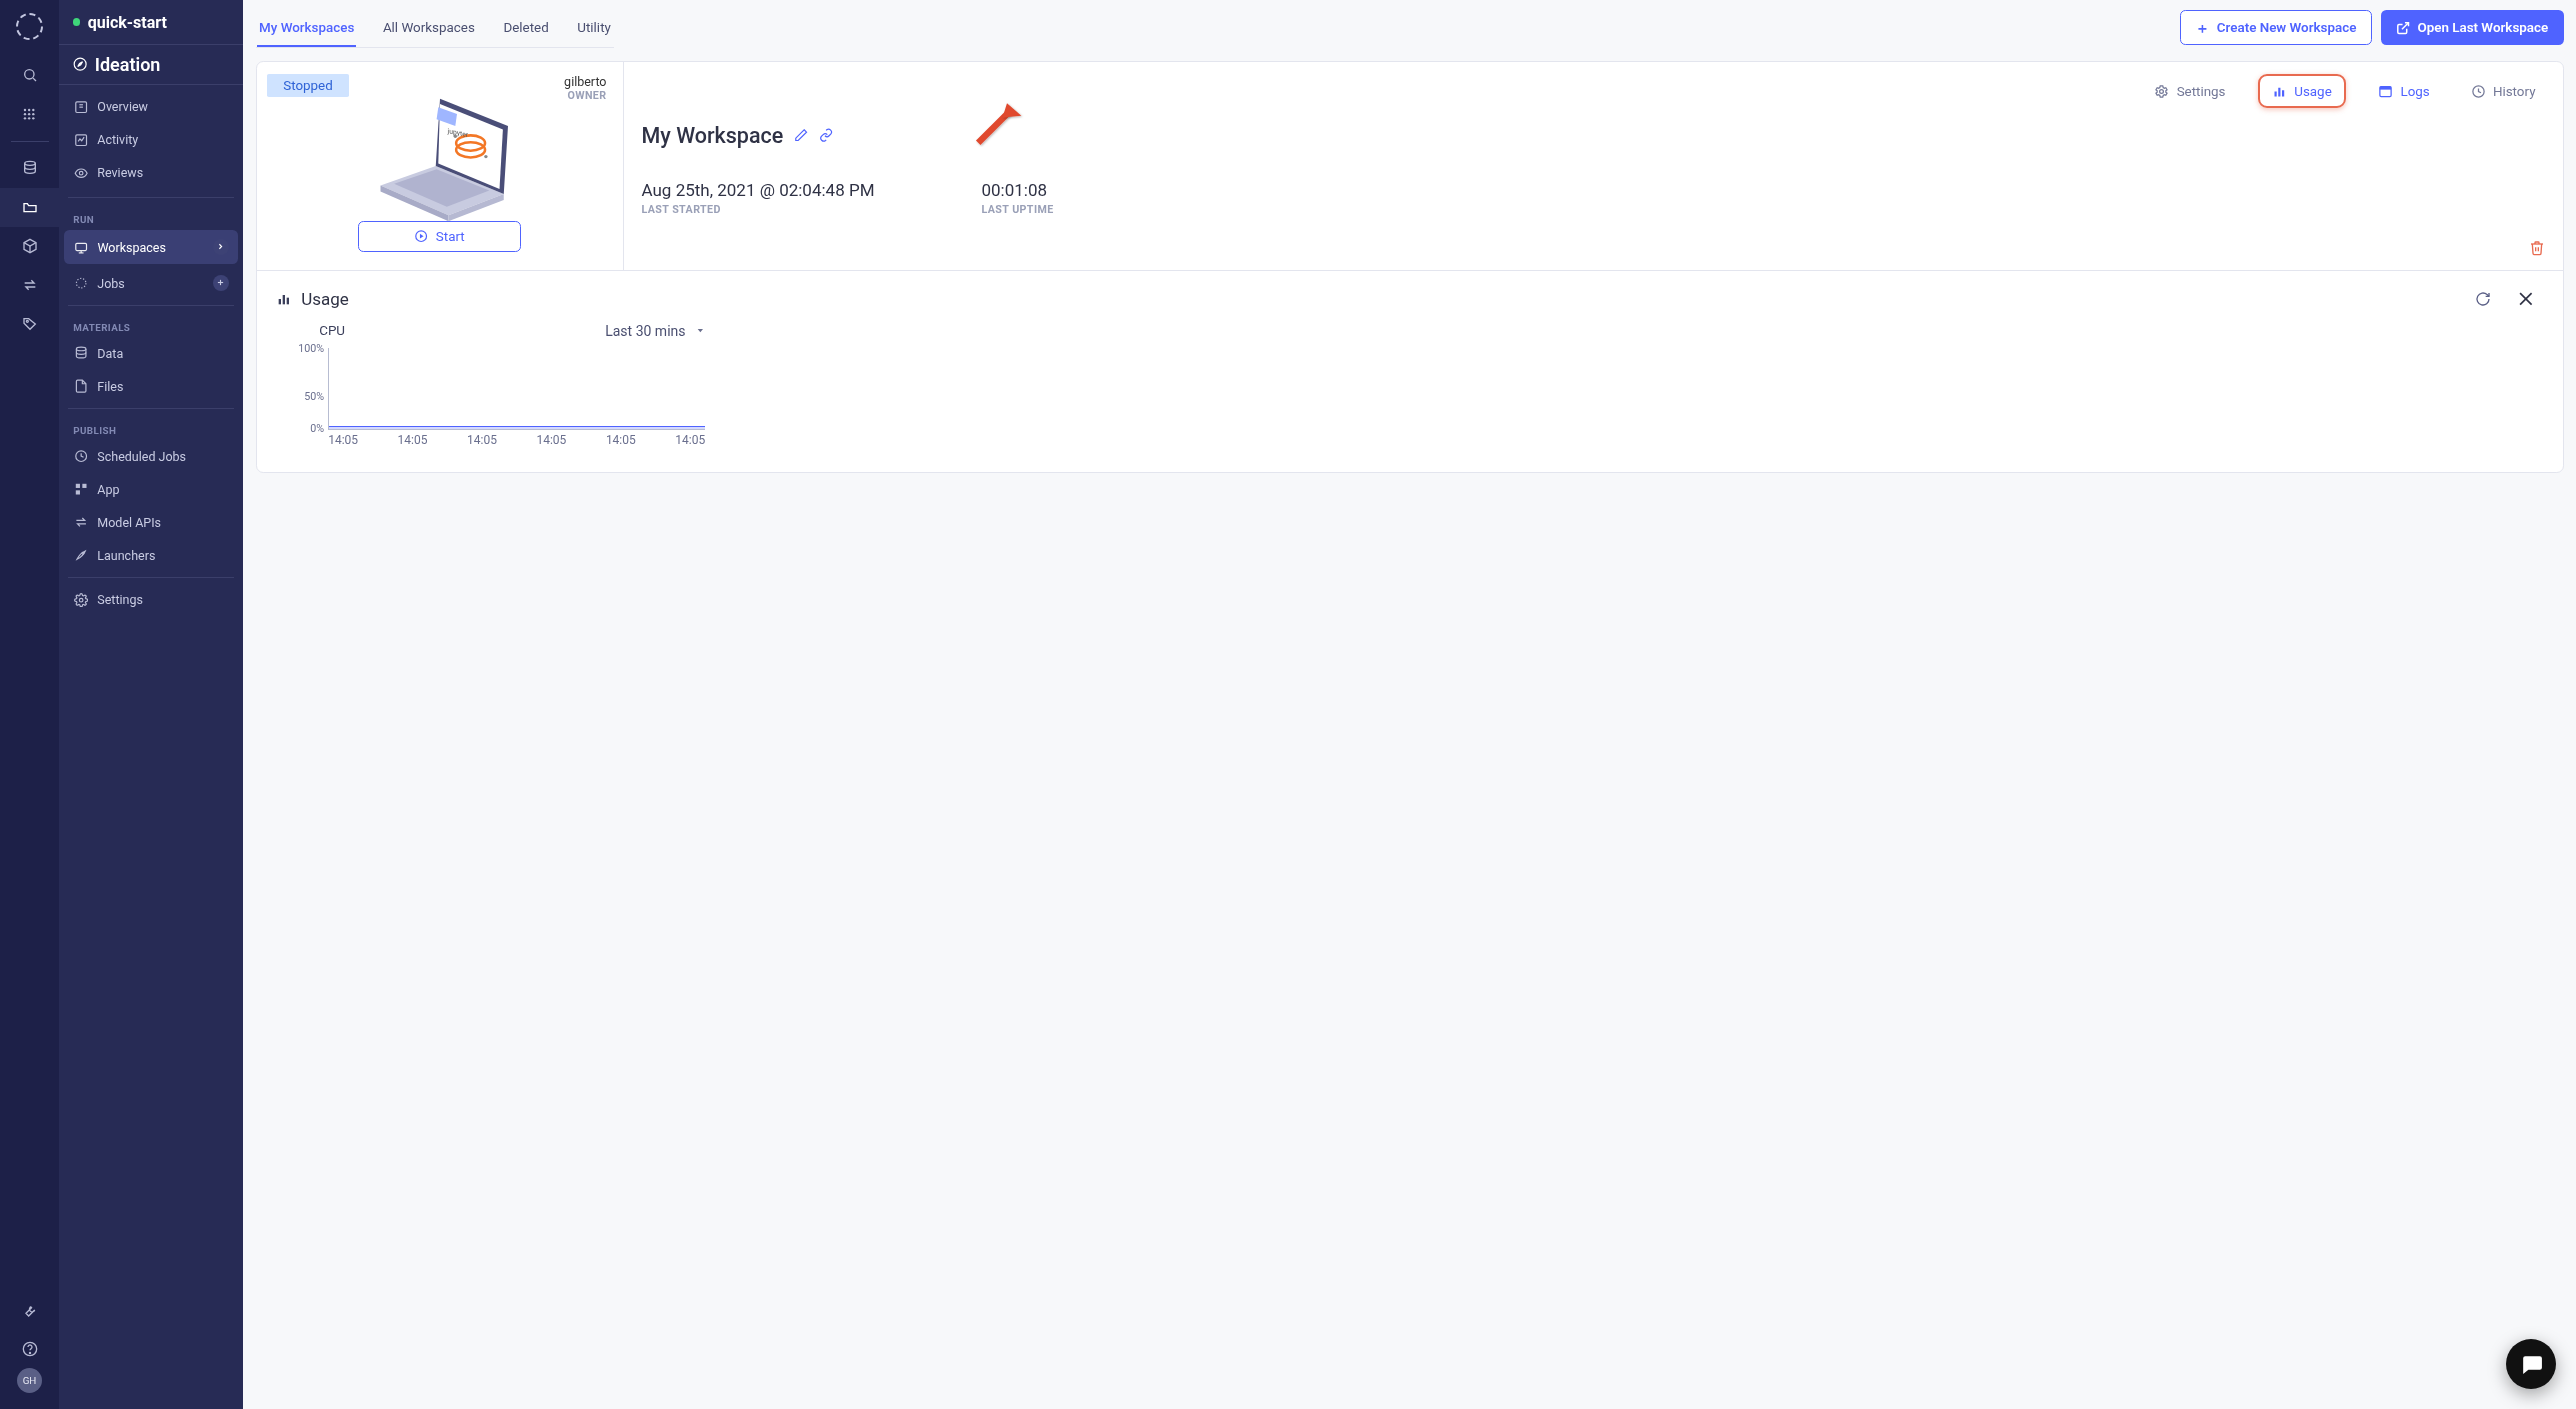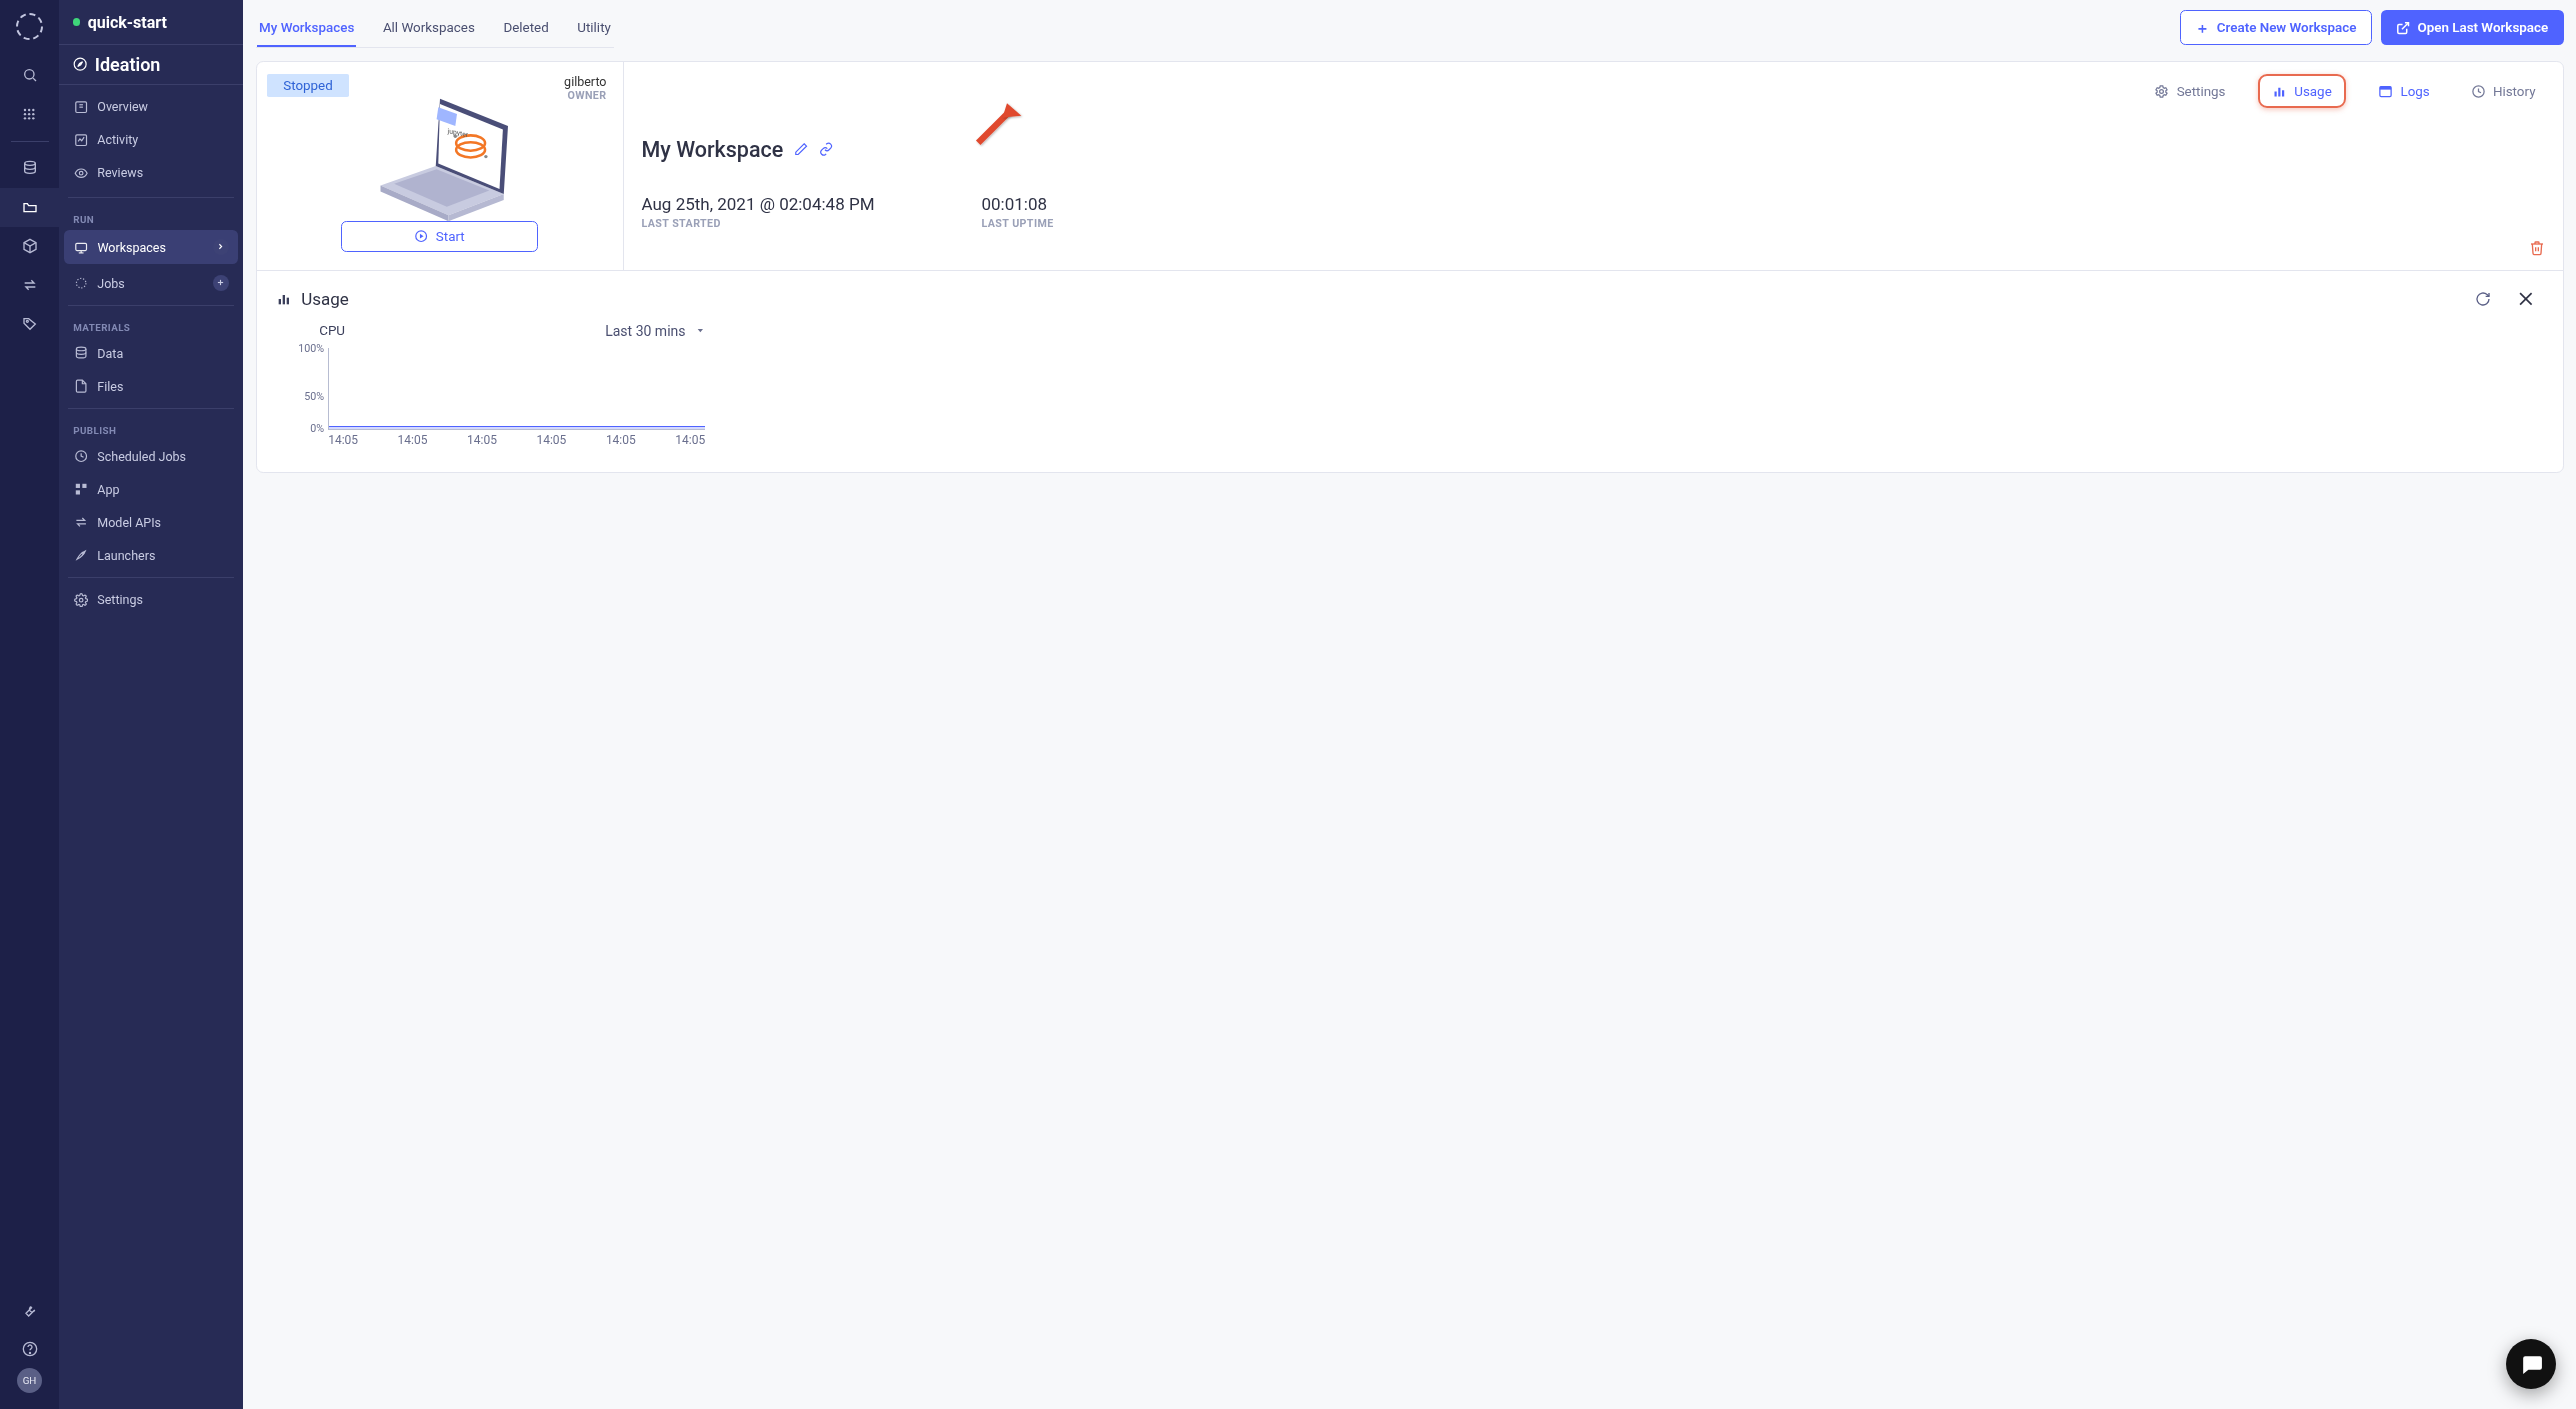--- a/index.html
+++ b/index.html
@@ -74,30 +74,30 @@
 .ws-left .owner { position: absolute; top: 12.5px; right: 16px; text-align: right; }
 .ws-left .owner .name { font-size: 12.5px; color: #333; }
 .ws-left .owner .role { font-size: 10.7px; color: #9aa0b7; font-weight: 700; letter-spacing: 0.4px; }
 .badge-stopped {
   position: absolute; top: 12.5px; left: 10.7px;
   background: #cfe3ff; color: #2f63d6; padding: 3.6px 16px; font-size: 13.4px; border-radius: 1.8px;
 }
 .laptop {
   width: 170px; height: 139px; margin-top: 7.2px; position: relative;
 }
-.btn.start { border: 0.9px solid #4f63ff; color: #4f63ff; background: #fff; width: 197px; justify-content: center; padding: 7.2px 0; gap: 7.2px; font-weight: 400; }
+.btn.start { border: 0.9px solid #4f63ff; color: #4f63ff; background: #fff; width: 163px; justify-content: center; padding: 7.2px 0; gap: 7.2px; font-weight: 400; }
 .btn.start .play { display: inline-flex; }
 
 .ws-right { flex: 1; padding: 12.5px 18px; position: relative; }
 .tabrow { display: flex; gap: 23px; justify-content: flex-end; align-items: center; }
 .tabrow .tabbtn { display: inline-flex; align-items: center; gap: 7.2px; color: #4f63ff; font-size: 13.4px; cursor: pointer; padding: 5.4px 9px; border-radius: 7.2px; }
 .tabrow .tabbtn.muted { color: #737897; }
 .tabrow .tabbtn.highlight { border: 2.7px solid #e86a4f; padding: 7.2px 12.5px; border-radius: 9px; box-shadow: 0 1.8px 5.4px rgba(232,106,79,.35); }
 .arrow-annot { position: absolute; left: 347px; top: 34px; pointer-events: none; }
-.ws-title-row { display: flex; align-items: center; gap: 10.7px; margin-top: 29px; }
+.ws-title-row { display: flex; align-items: center; gap: 10.7px; margin-top: 15px; }
 .ws-title { font-size: 21.5px; font-weight: 500; color: #2f3245; }
 .ws-meta { display: flex; gap: 107px; margin-top: 32px; align-items: flex-start; }
 .ws-meta .big { font-size: 17px; color: #2f3245; }
 .ws-meta .lab { font-size: 10.7px; color: #9aa0b7; font-weight: 700; letter-spacing: 0.4px; margin-top: 3.6px; }
 .trash { position: absolute; right: 18px; bottom: 14.3px; color: #e86a4f; cursor: pointer; }
 
 .usage-panel { border-top: 0.9px solid #e3e5ee; padding: 14.3px 19.7px 23px; }
 .usage-head { display: flex; align-items: center; gap: 10.7px; }
 .usage-head .title { font-size: 17px; color: #2f3245; display: flex; align-items: center; gap: 9px; }
 .usage-head .spacer { flex: 1; }

